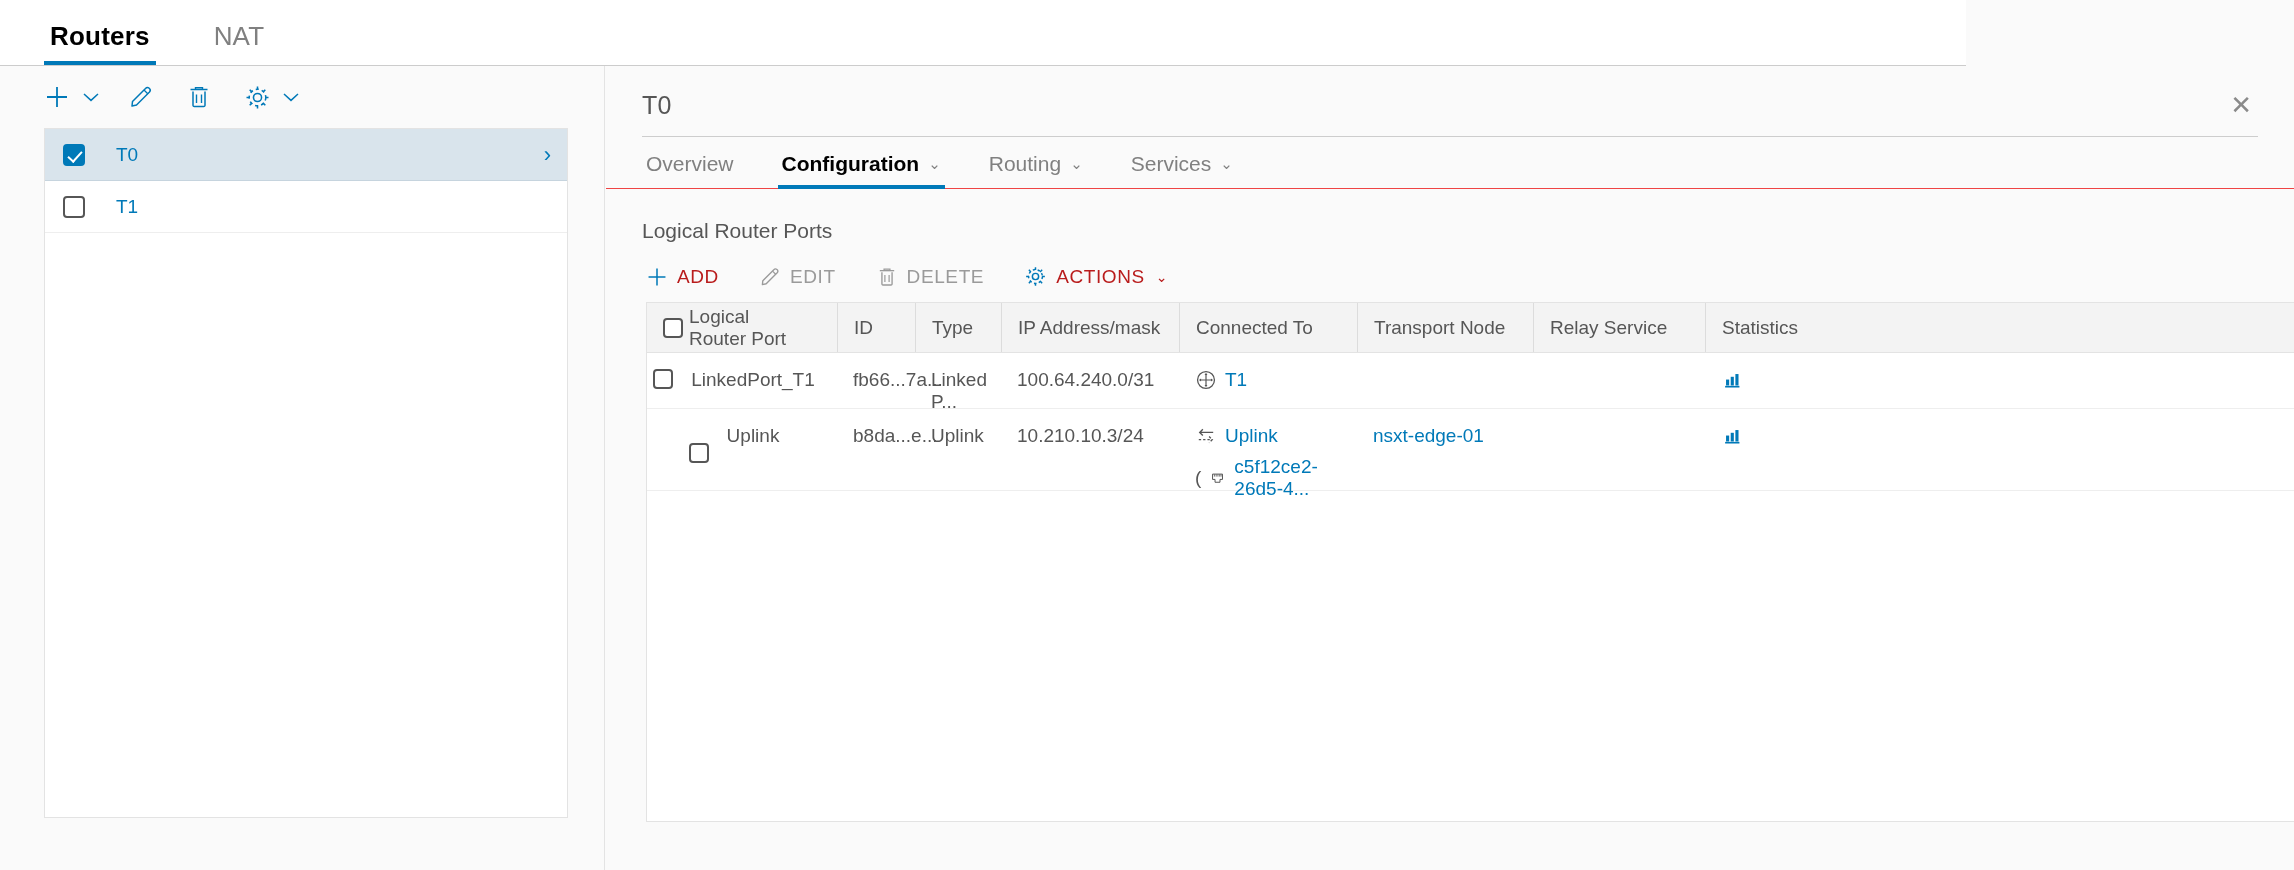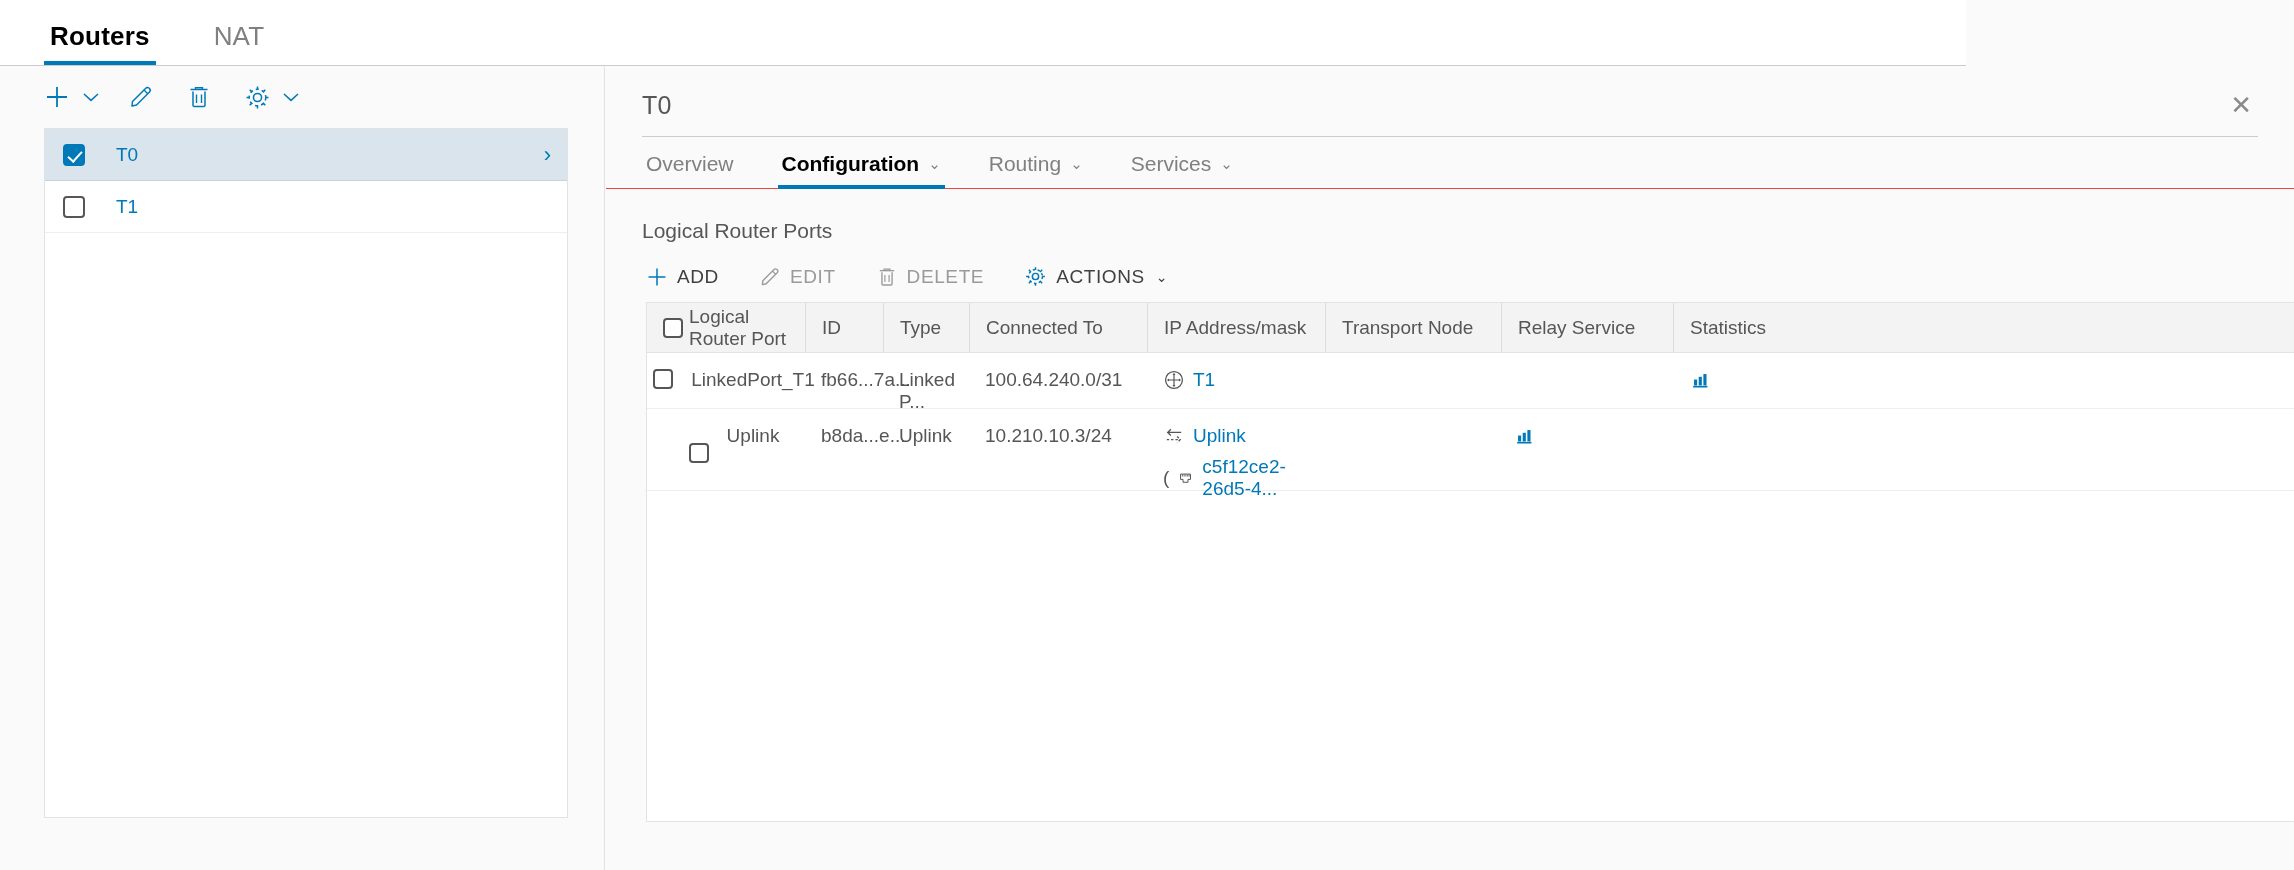--- a/index.html
+++ b/index.html
@@ -119,21 +119,21 @@
   .section-title {
     font-size: 21px; color: #565656; padding: 30px 36px 0 36px;
   }
 
   .port-toolbar {
     display: flex; align-items: center; gap: 40px;
     padding: 22px 36px 0 40px;
   }
   .pt-item {
     display: flex; align-items: center; gap: 9px;
-    font-size: 19px; letter-spacing: .6px; cursor: pointer; color: #404040;
+    font-size: 19px; letter-spacing: .6px; cursor: pointer; color: #b91c1c;
   }
   .pt-item.disabled { color: #9a9a9a; cursor: default; }
   .pt-item .caret { font-size: 14px; margin-left: 2px; }
 
   
   .ports-table {
     margin: 14px 0 0 40px;
     border: 1px solid #e3e3e3; border-right: 0;
     background: #ffffff; height: 520px; overflow: hidden;
   }
@@ -155,21 +155,21 @@
   }
   .pt-row .td.first { gap: 18px; align-items: flex-start; justify-content: center; }
   .pt-row.r1 { height: 56px; }
   .pt-row.r2 { height: 82px; }
 
   .link { color: #0079b8; cursor: pointer; }
   .stacked { display: flex; flex-direction: column; gap: 9px; }
   .inline-ic { display: inline-flex; align-items: center; gap: 8px; }
 
   .w-port { width: 158px; }
-  .w-id { width: 78px; }
+  .w-id { width: 78px; margin-left: 32px; }
   .w-type { width: 86px; }
   .w-ip { width: 178px; }
   .w-conn { width: 178px; }
   .w-tn { width: 176px; }
   .w-relay { width: 172px; }
   .w-stat { width: 110px; }
 
   svg { display: block; }
 </style>
 </head>
@@ -325,25 +325,25 @@
       <div class="th first w-port">
         <span class="cb sm"></span>
         <span>Logical Router Port</span>
       </div>
       <div class="th w-id">
         <span>ID</span>
       </div>
       <div class="th w-type">
         <span>Type</span>
       </div>
+      <div class="th w-ip">
+        <span>IP Address/mask</span>
+      </div>
       <div class="th w-conn">
         <span>Connected To</span>
-      </div>
-      <div class="th w-ip">
-        <span>IP Address/mask</span>
       </div>
       <div class="th w-tn">
         <span>Transport Node</span>
       </div>
       <div class="th w-relay">
         <span>Relay Service</span>
       </div>
       <div class="th w-stat">
         <span>Statistics</span>
       </div>
@@ -416,20 +416,23 @@
           <span class="inline-ic">
             <span>(</span>
             <svg width="22" height="20" viewBox="0 0 24 22">
               <path d="M5 5.5 H19 V13 L15.5 13 V17 H8.5 V13 L5 13 Z" stroke="#565656" stroke-width="1.4" fill="none" stroke-linejoin="round"></path>
               <path d="M7.6 5.8 V9  M10.1 5.8 V9  M12.6 5.8 V9  M15.1 5.8 V9  M17 5.8 V9" stroke="#565656" stroke-width="1.2"></path>
             </svg>
             <span class="link">c5f12ce2-26d5-4...</span>
           </span>
         </span>
       </div>
+      <div class="td w-tn">
+        <span class="link">nsxt-edge-01</span>
+      </div>
       <div class="td w-relay">
         <span></span>
       </div>
       <div class="td w-stat">
         <svg width="22" height="22" viewBox="0 0 24 24">
           <rect x="5.5" y="11.5" width="3.4" height="6.5" fill="#0079b8"></rect>
           <rect x="10.6" y="8.5" width="3.4" height="9.5" fill="#0079b8"></rect>
           <rect x="15.7" y="5.5" width="3.4" height="12.5" fill="#0079b8"></rect>
           <rect x="4.5" y="18.4" width="15.6" height="1.8" fill="#0079b8"></rect>
         </svg>

